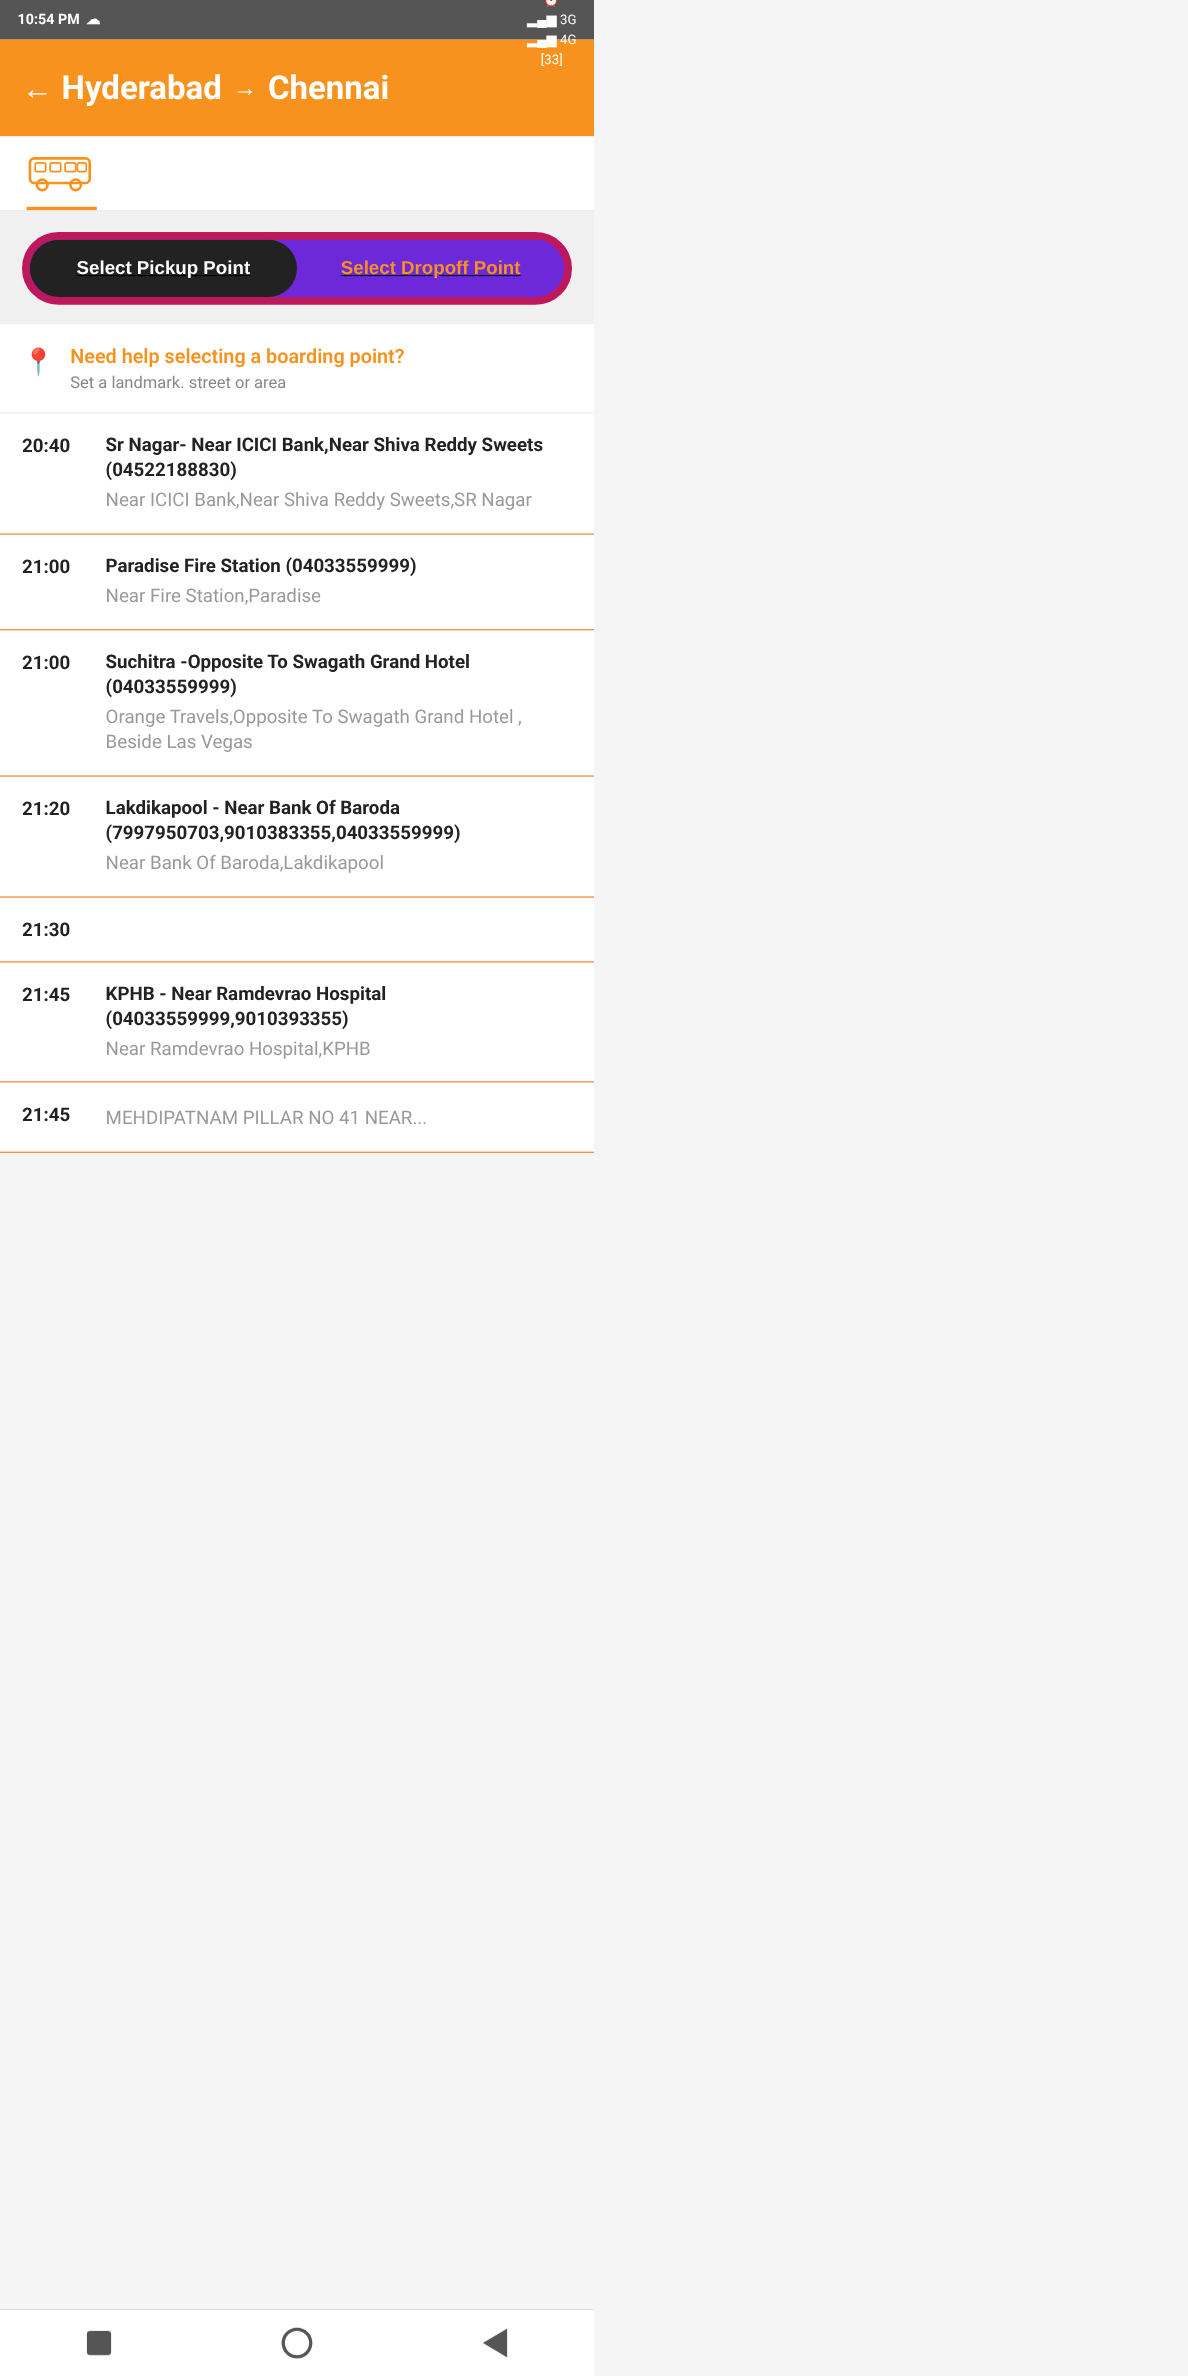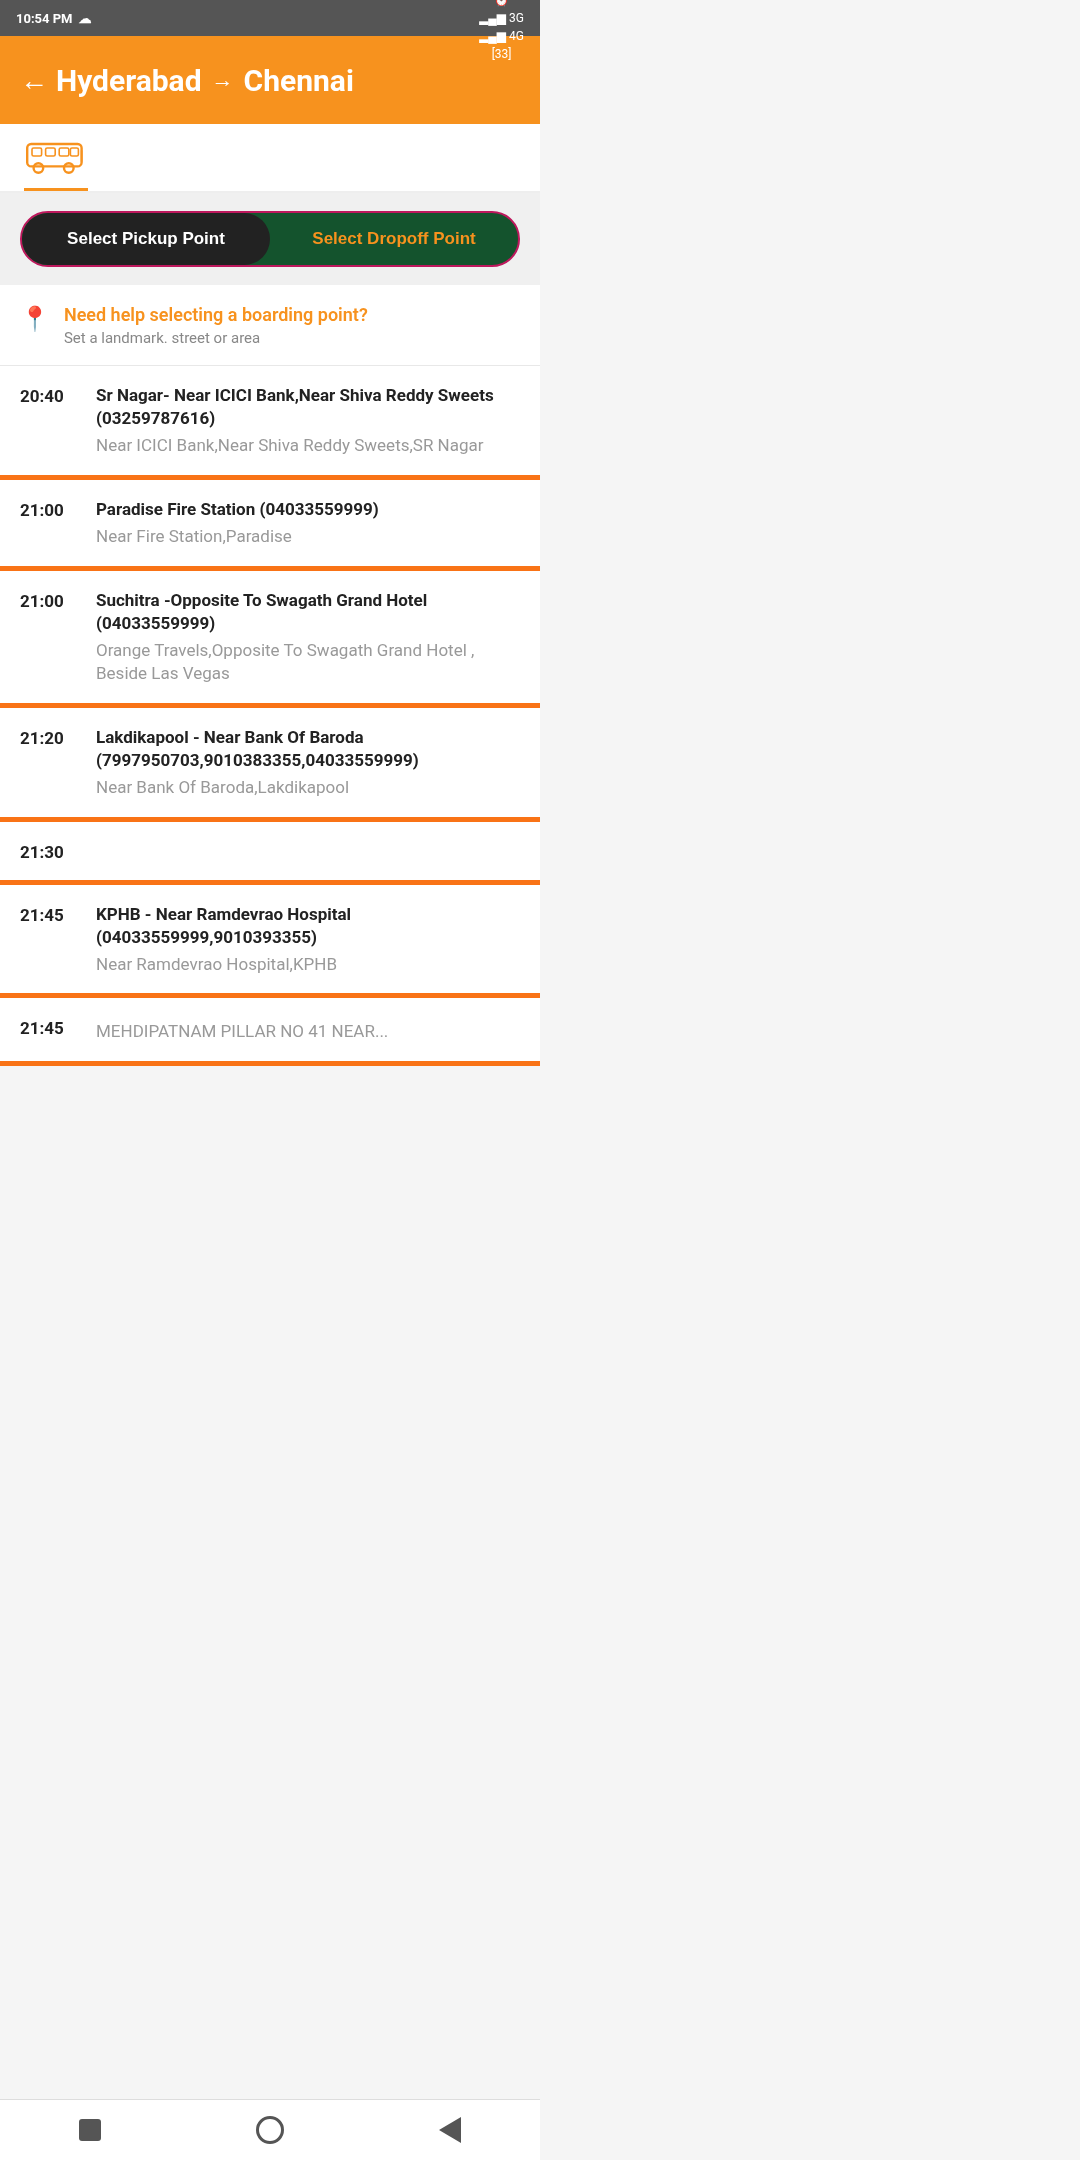--- a/index.html
+++ b/index.html
@@ -66,25 +66,26 @@
 
     
     .toggle-row {
       background: #f0f0f0;
       padding: 18px 20px;
       display: flex;
       gap: 0;
     }
     .toggle-container {
       display: flex;
-      background: #14532d;
+      background: #6d28d9;
       border-radius: 40px;
       overflow: hidden;
       width: 100%;
-      border: 2px solid #be185d;
+      border: 7px solid #be185d;
+      text-decoration: underline;
     }
     .toggle-btn {
       flex: 1;
       padding: 16px 10px;
       text-align: center;
       font-size: 17px;
       font-weight: 600;
       cursor: pointer;
       border-radius: 40px;
       border: none;
@@ -127,21 +128,21 @@
     }
 
     
     .pickup-list {
       background: #fff;
     }
     .pickup-item {
       display: flex;
       align-items: flex-start;
       padding: 18px 20px;
-      border-bottom: 5px solid #f97316;
+      border-bottom: 1px solid #f97316;
       gap: 16px;
       cursor: pointer;
     }
     .pickup-time {
       font-size: 17px;
       font-weight: 700;
       color: #222;
       min-width: 60px;
       flex-shrink: 0;
       margin-top: 2px;
@@ -266,21 +267,21 @@
       <div class="help-text-title">Need help selecting a boarding point?</div>
       <div class="help-text-sub">Set a landmark. street or area</div>
     </div>
   </div>
 
   <div class="pickup-list">
 
     <div class="pickup-item">
       <span class="pickup-time">20:40</span>
       <div class="pickup-details">
-        <div class="pickup-name">Sr Nagar- Near ICICI Bank,Near Shiva Reddy Sweets (03259787616)</div>
+        <div class="pickup-name">Sr Nagar- Near ICICI Bank,Near Shiva Reddy Sweets (04522188830)</div>
         <div class="pickup-address">Near ICICI Bank,Near Shiva Reddy Sweets,SR Nagar</div>
       </div>
     </div>
 
     <div class="pickup-item">
       <span class="pickup-time">21:00</span>
       <div class="pickup-details">
         <div class="pickup-name">Paradise Fire Station (04033559999)</div>
         <div class="pickup-address">Near Fire Station,Paradise</div>
       </div>

